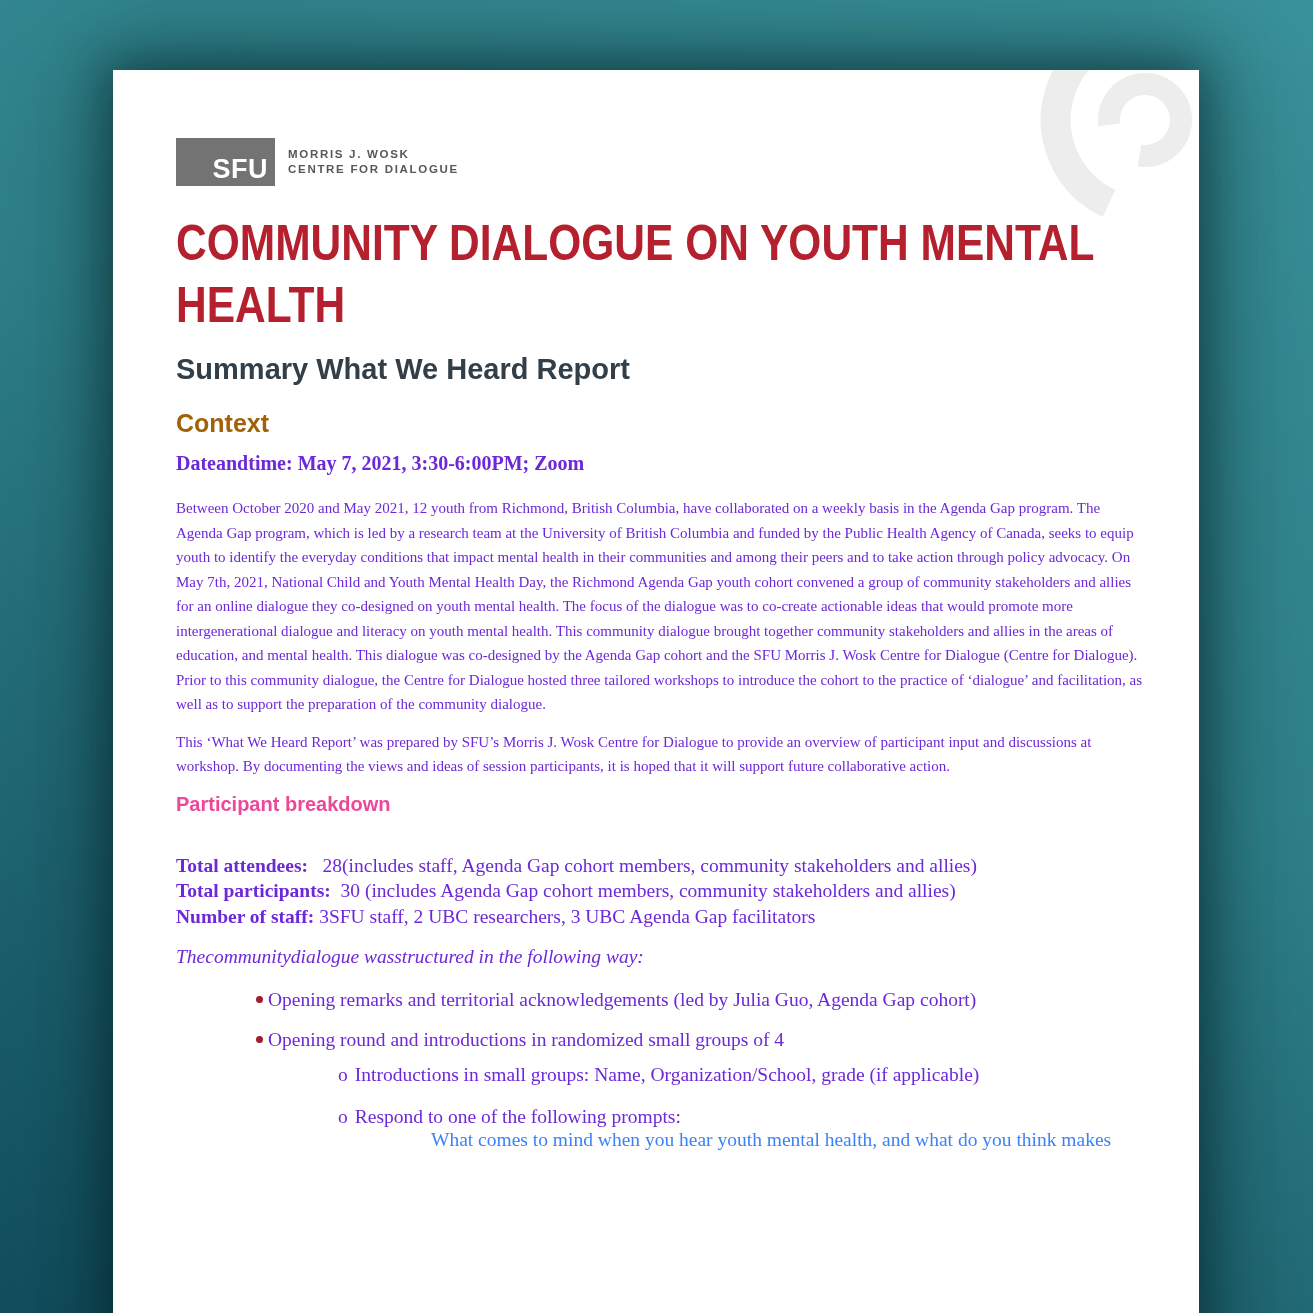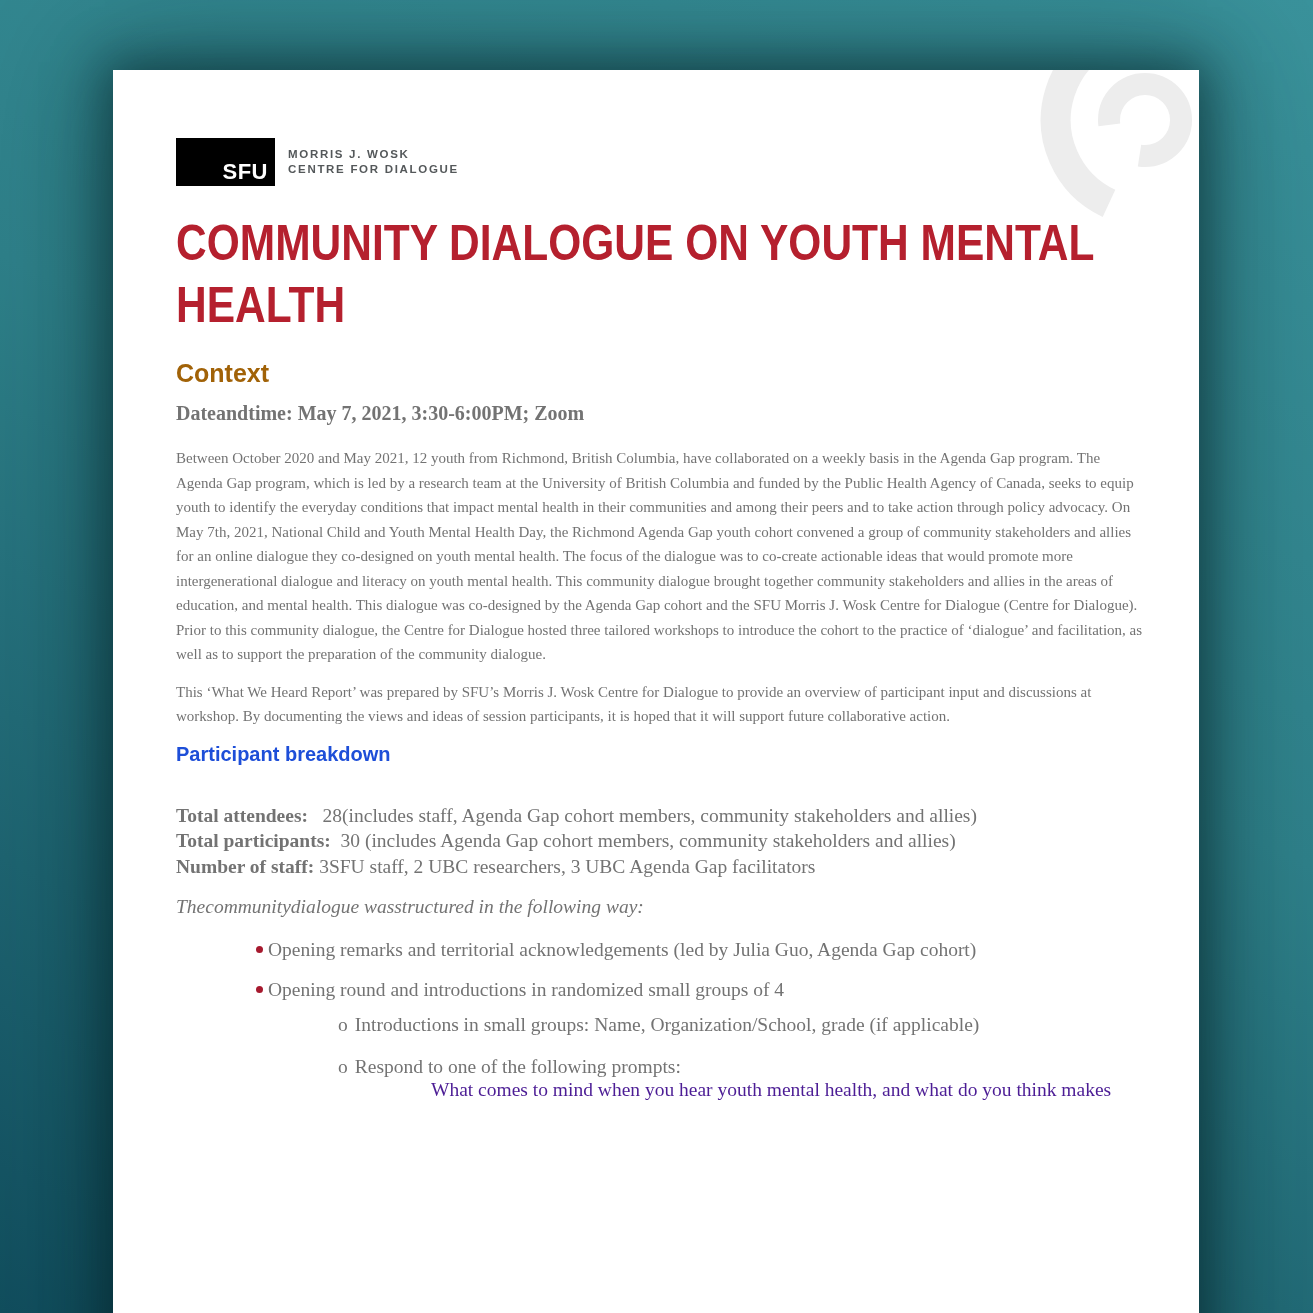--- a/index.html
+++ b/index.html
@@ -13,61 +13,61 @@
     position:absolute;left:113px;top:70px;width:1086px;height:1400px;
     background:#ffffff;
     box-shadow:0 0 45px 8px rgba(0,25,30,.5),0 0 120px 20px rgba(0,25,30,.35);
     overflow:hidden;
   }
   .paper-inner{position:relative;padding:68px 52px 0 63px;}
   .watermark{position:absolute;top:0;right:0;width:300px;height:260px;}
   
   .logo-row{display:flex;align-items:center;height:48px;position:relative;}
   .logo-box{
-    width:99px;height:48px;background:#000000;color:#ffffff;
+    width:99px;height:48px;background:#737373;color:#ffffff;
     display:flex;align-items:flex-end;justify-content:flex-end;
     padding:0 7px 3px 0;box-sizing:border-box;
-    font-size:22px;font-weight:700;letter-spacing:.5px;line-height:1;
+    font-size:27px;font-weight:700;letter-spacing:.5px;line-height:1;
   }
   .logo-wordmark{
     margin-left:13px;color:#54585a;font-size:11.5px;font-weight:700;
     letter-spacing:1.7px;line-height:15px;
   }
   
   .doc-title{
     margin-top:26px;color:#b5202e;font-weight:700;font-size:50px;line-height:62px;
     width:1142px;transform:scaleX(.85);transform-origin:0 0;letter-spacing:0;
   }
   .doc-subtitle{margin-top:16px;color:#333f48;font-weight:700;font-size:29px;line-height:34px;}
   .h2{color:#a16207;font-weight:700;font-size:25px;line-height:30px;}
-  .h3{color:#1d4ed8;font-weight:700;font-size:20px;line-height:26px;}
+  .h3{color:#ec4899;font-weight:700;font-size:20px;line-height:26px;}
   .h2.context{margin-top:22px;}
   .h2.agenda{margin-top:30px;}
   .h3.breakdown{margin-top:12px;}
   
-  .serif{font-family:"Liberation Serif",serif;color:#737373;}
+  .serif{font-family:"Liberation Serif",serif;color:#6d28d9;}
   .dateline{margin-top:12px;font-size:20px;line-height:26px;font-weight:700;}
   .para{font-size:15px;line-height:24.5px;text-align:left;}
   .para.p1{margin-top:20px;}
   .para.p2{margin-top:13px;}
   .rows{margin-top:36px;font-size:19.5px;line-height:25.5px;}
   .row-label{font-weight:700;}
   .row-value{white-space:pre-wrap;}
   .intro{margin-top:15px;font-size:19.5px;line-height:25px;font-style:italic;}
   
   .bullet{position:relative;margin-top:15px;padding-left:92px;font-size:19.5px;line-height:25px;}
   .bullet.first{margin-top:18px;}
   .bullet .dot{
     position:absolute;left:80px;top:9px;width:7px;height:7px;border-radius:50%;
     background:#a6192e;
   }
   .subbullet{margin-top:10px;padding-left:162px;font-size:19.5px;line-height:25px;}
   .subbullet.second{margin-top:17px;}
   .subbullet .o-marker{margin-right:7px;}
-  .clipped-line{margin-top:-2px;padding-left:255px;font-size:19.5px;line-height:25px;color:#4c1d95;}
+  .clipped-line{margin-top:-2px;padding-left:255px;font-size:19.5px;line-height:25px;color:#3b82f6;}
 </style>
 </head>
 <body>
 
 <div class="viewport">
   <div class="paper">
 
     <svg class="watermark" viewBox="0 0 300 260" aria-hidden="true">
       <path d="M 265 -40.6 A 92 92 0 0 0 210 133.4" fill="none" stroke="#ededed" stroke-width="30"></path>
       <circle cx="246" cy="50" r="36" fill="none" stroke="#ededed" stroke-width="22" stroke-dasharray="62 46 118"></circle>
@@ -80,20 +80,21 @@
           <span>SFU</span>
         </div>
         <div class="logo-wordmark">
           <div>MORRIS J. WOSK</div>
           <div>CENTRE FOR DIALOGUE</div>
         </div>
       </div>
 
       <div class="doc-title">COMMUNITY DIALOGUE ON YOUTH MENTAL HEALTH</div>
 
+      <div class="doc-subtitle">Summary What We Heard Report</div>
 
       <div class="h2 context">Context</div>
 
       <div class="serif dateline">Dateandtime: May 7, 2021, 3:30-6:00PM; Zoom</div>
 
       <div class="serif para p1">Between October 2020 and May 2021, 12 youth from Richmond, British Columbia, have collaborated on a weekly basis in the Agenda Gap program. The Agenda Gap program, which is led by a research team at the University of British Columbia and funded by the Public Health Agency of Canada, seeks to equip youth to identify the everyday conditions that impact mental health in their communities and among their peers and to take action through policy advocacy. On May 7th, 2021, National Child and Youth Mental Health Day, the Richmond Agenda Gap youth cohort convened a group of community stakeholders and allies for an online dialogue they co-designed on youth mental health. The focus of the dialogue was to co-create actionable ideas that would promote more intergenerational dialogue and literacy on youth mental health. This community dialogue brought together community stakeholders and allies in the areas of education, and mental health. This dialogue was co-designed by the Agenda Gap cohort and the SFU Morris J. Wosk Centre for Dialogue (Centre for Dialogue). Prior to this community dialogue, the Centre for Dialogue hosted three tailored workshops to introduce the cohort to the practice of ‘dialogue’ and facilitation, as well as to support the preparation of the community dialogue.</div>
 
       <div class="serif para p2">This ‘What We Heard Report’ was prepared by SFU’s Morris J. Wosk Centre for Dialogue to provide an overview of participant input and discussions at workshop. By documenting the views and ideas of session participants, it is hoped that it will support future collaborative action.</div>
 
       <div class="h3 breakdown">Participant breakdown</div>

